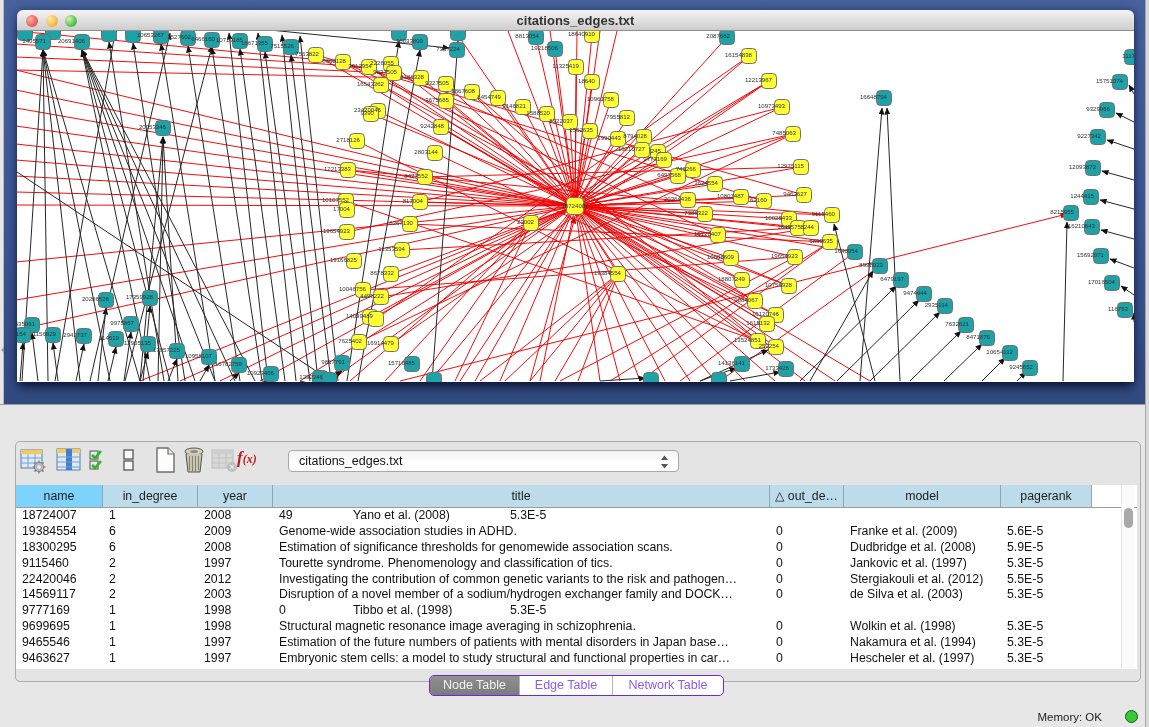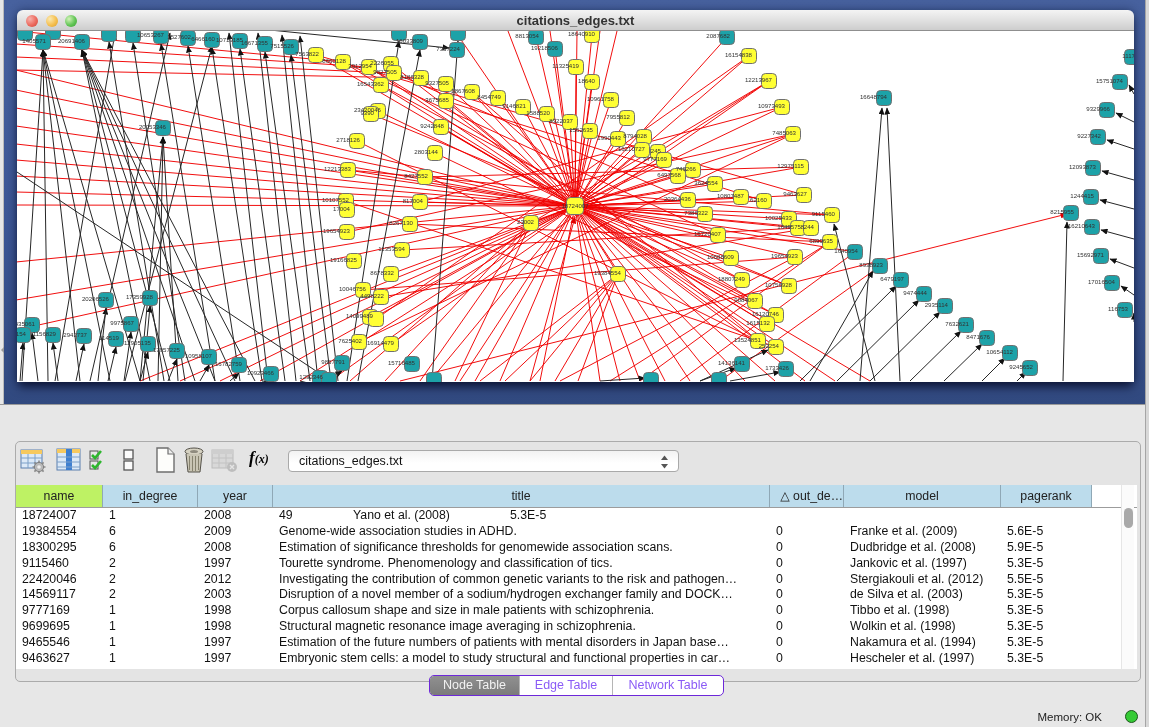--- a/index.html
+++ b/index.html
@@ -591,35 +591,35 @@
  <path d="M3,7 L5,25 L17,25 L19,7" fill="#c9c5b4" stroke="#55524a"></path>
  <path d="M6.5,9 v14 M9.5,9 v15 M12.5,9 v15 M15.5,9 v14" stroke="#87836f"></path>
 </svg>
 <svg style="position:absolute;left:211px;top:3px" width="28" height="26" opacity="0.55">
  <rect x="1" y="2" width="21" height="18" fill="#cfcfcf" stroke="#9a9a9a"></rect>
  <rect x="1" y="2" width="21" height="4" fill="#bdbdbd"></rect>
  <path d="M1,10 h21 M1,15 h21 M8,6 v14 M15,6 v14" stroke="#a8a8a8"></path>
  <circle cx="21" cy="19" r="5" fill="#9f9f9f"></circle>
  <path d="M19,17 l4,4 m0,-4 l-4,4" stroke="#e4e4e4" stroke-width="1.4"></path>
 </svg>
-<div style="position:absolute;left:249px;top:3px;font-size:17px;font-style:italic;font-family:'Liberation Serif',serif;color:#000000;font-weight:bold">f<span style="font-size:12px">(x)</span></div>
+<div style="position:absolute;left:237px;top:3px;font-size:17px;font-style:italic;font-family:'Liberation Serif',serif;color:#b91c1c;font-weight:bold">f<span style="font-size:12px">(x)</span></div>
 </div>
  <div id="dropdown">citations_edges.txt
    <svg style="position:absolute;right:9px;top:4px" width="9" height="14">
           <path d="M4.5,0.5 L8,5 L1,5 z" fill="#555"></path>
           <path d="M4.5,13.5 L8,9 L1,9 z" fill="#555"></path>
         </svg>
  </div>
  <div id="table">
   <div class="hr">
-          <div class="c0" style="background:#bef264">name</div>
+          <div class="c0" style="background:#7dd3fc">name</div>
           <div class="c1">in_degree</div>
           <div class="c2">year</div>
           <div class="c3">title</div>
-          <div class="c4" style="text-align:right;padding-left:5px">△ out_de…</div>
+          <div class="c4" style="text-align:left;padding-left:5px">△ out_de…</div>
           <div class="c5">model</div>
           <div class="c6">pagerank</div>
         </div>
 <div class="tr">
           <div class="c0">18724007</div>
           <div class="c1">1</div>
           <div class="c2">2008</div>
           <div class="c4">49</div>
           <div class="c5">Yano et al. (2008)</div>
           <div class="c6">5.3E-5</div>
@@ -666,21 +666,20 @@
           <div class="c2">2003</div>
           <div class="c3">Disruption of a novel member of a sodium/hydrogen exchanger family and DOCK…</div>
           <div class="c4">0</div>
           <div class="c5">de Silva et al. (2003)</div>
           <div class="c6">5.3E-5</div>
         </div>
 <div class="tr">
           <div class="c0">9777169</div>
           <div class="c1">1</div>
           <div class="c2">1998</div>
-          <div class="c3">Corpus callosum shape and size in male patients with schizophrenia.</div>
           <div class="c4">0</div>
           <div class="c5">Tibbo et al. (1998)</div>
           <div class="c6">5.3E-5</div>
         </div>
 <div class="tr">
           <div class="c0">9699695</div>
           <div class="c1">1</div>
           <div class="c2">1998</div>
           <div class="c3">Structural magnetic resonance image averaging in schizophrenia.</div>
           <div class="c4">0</div>

